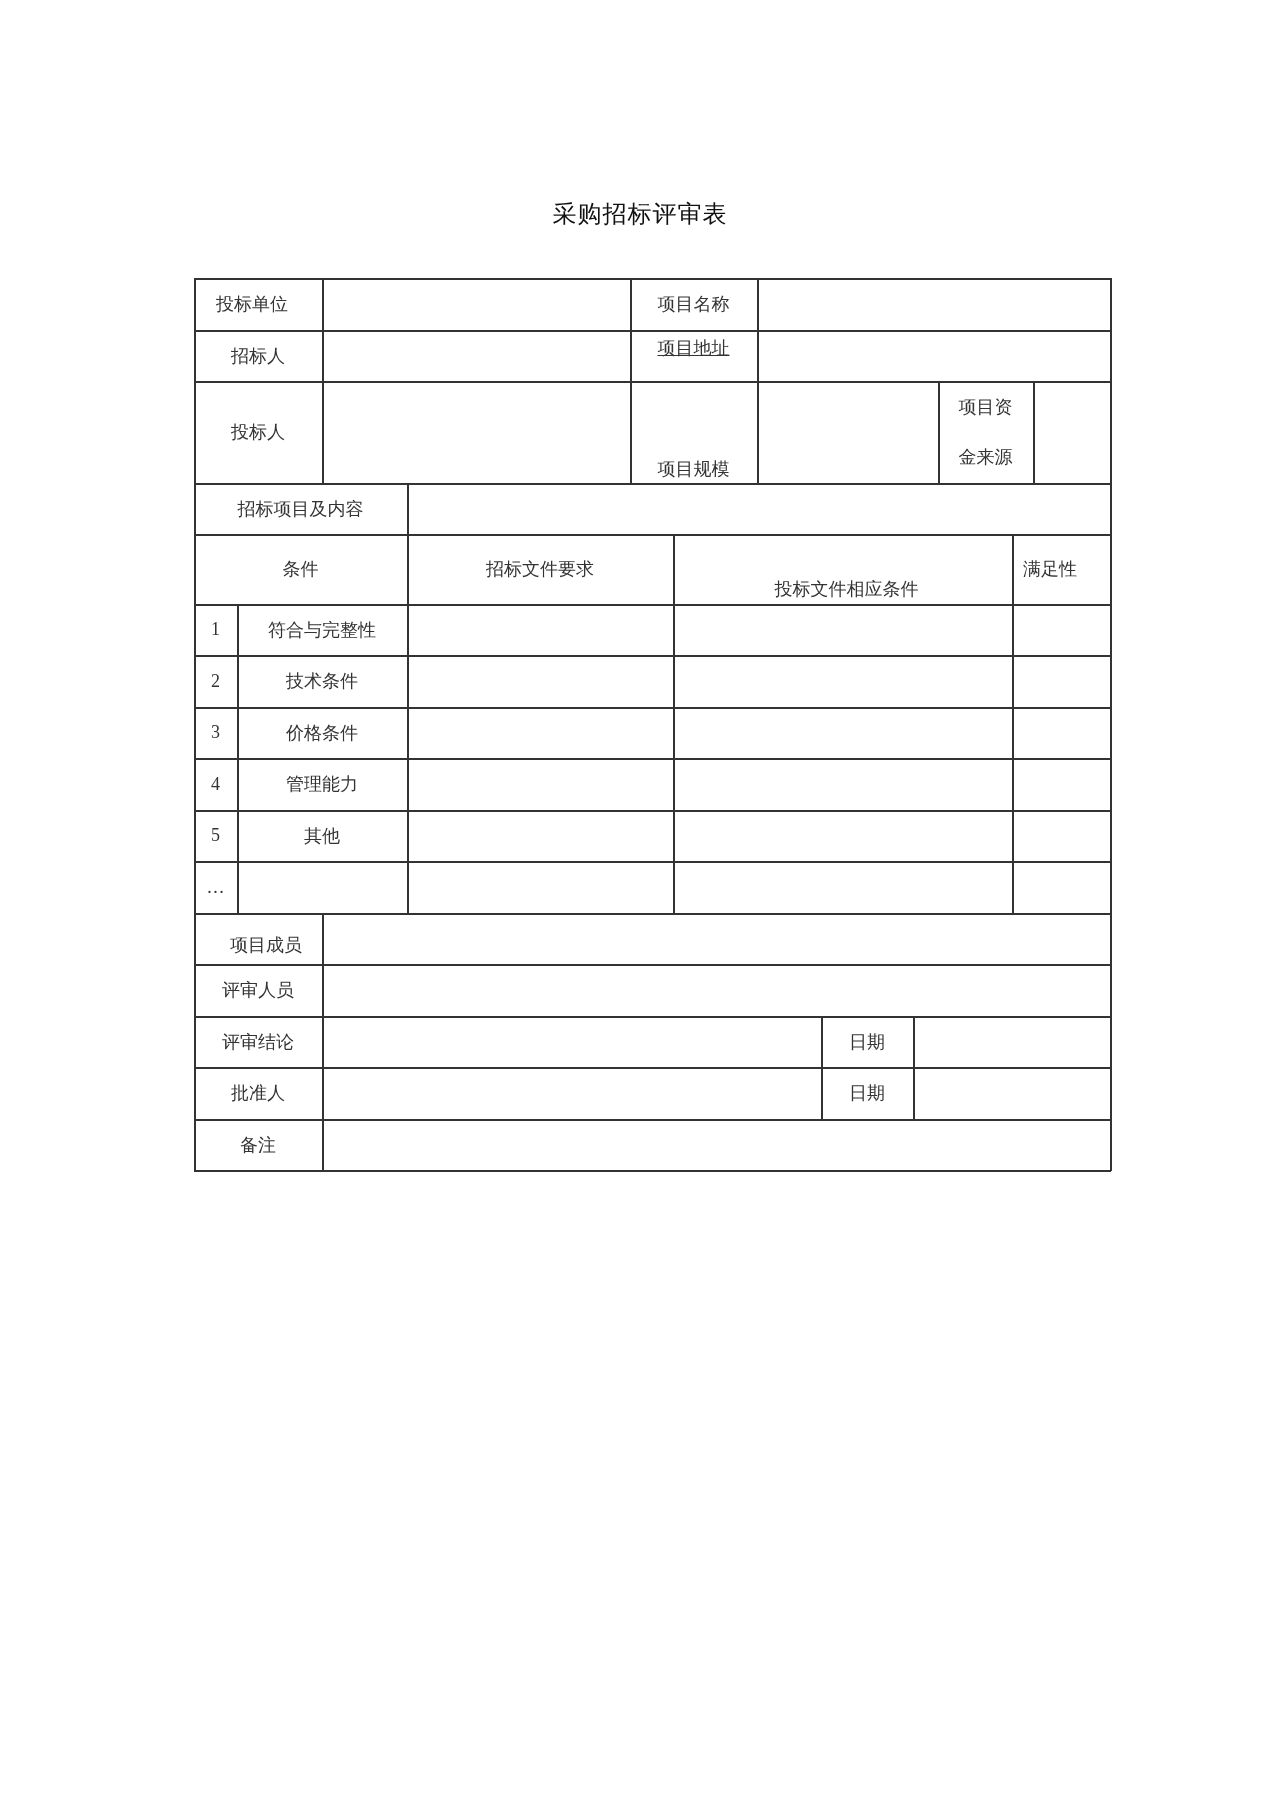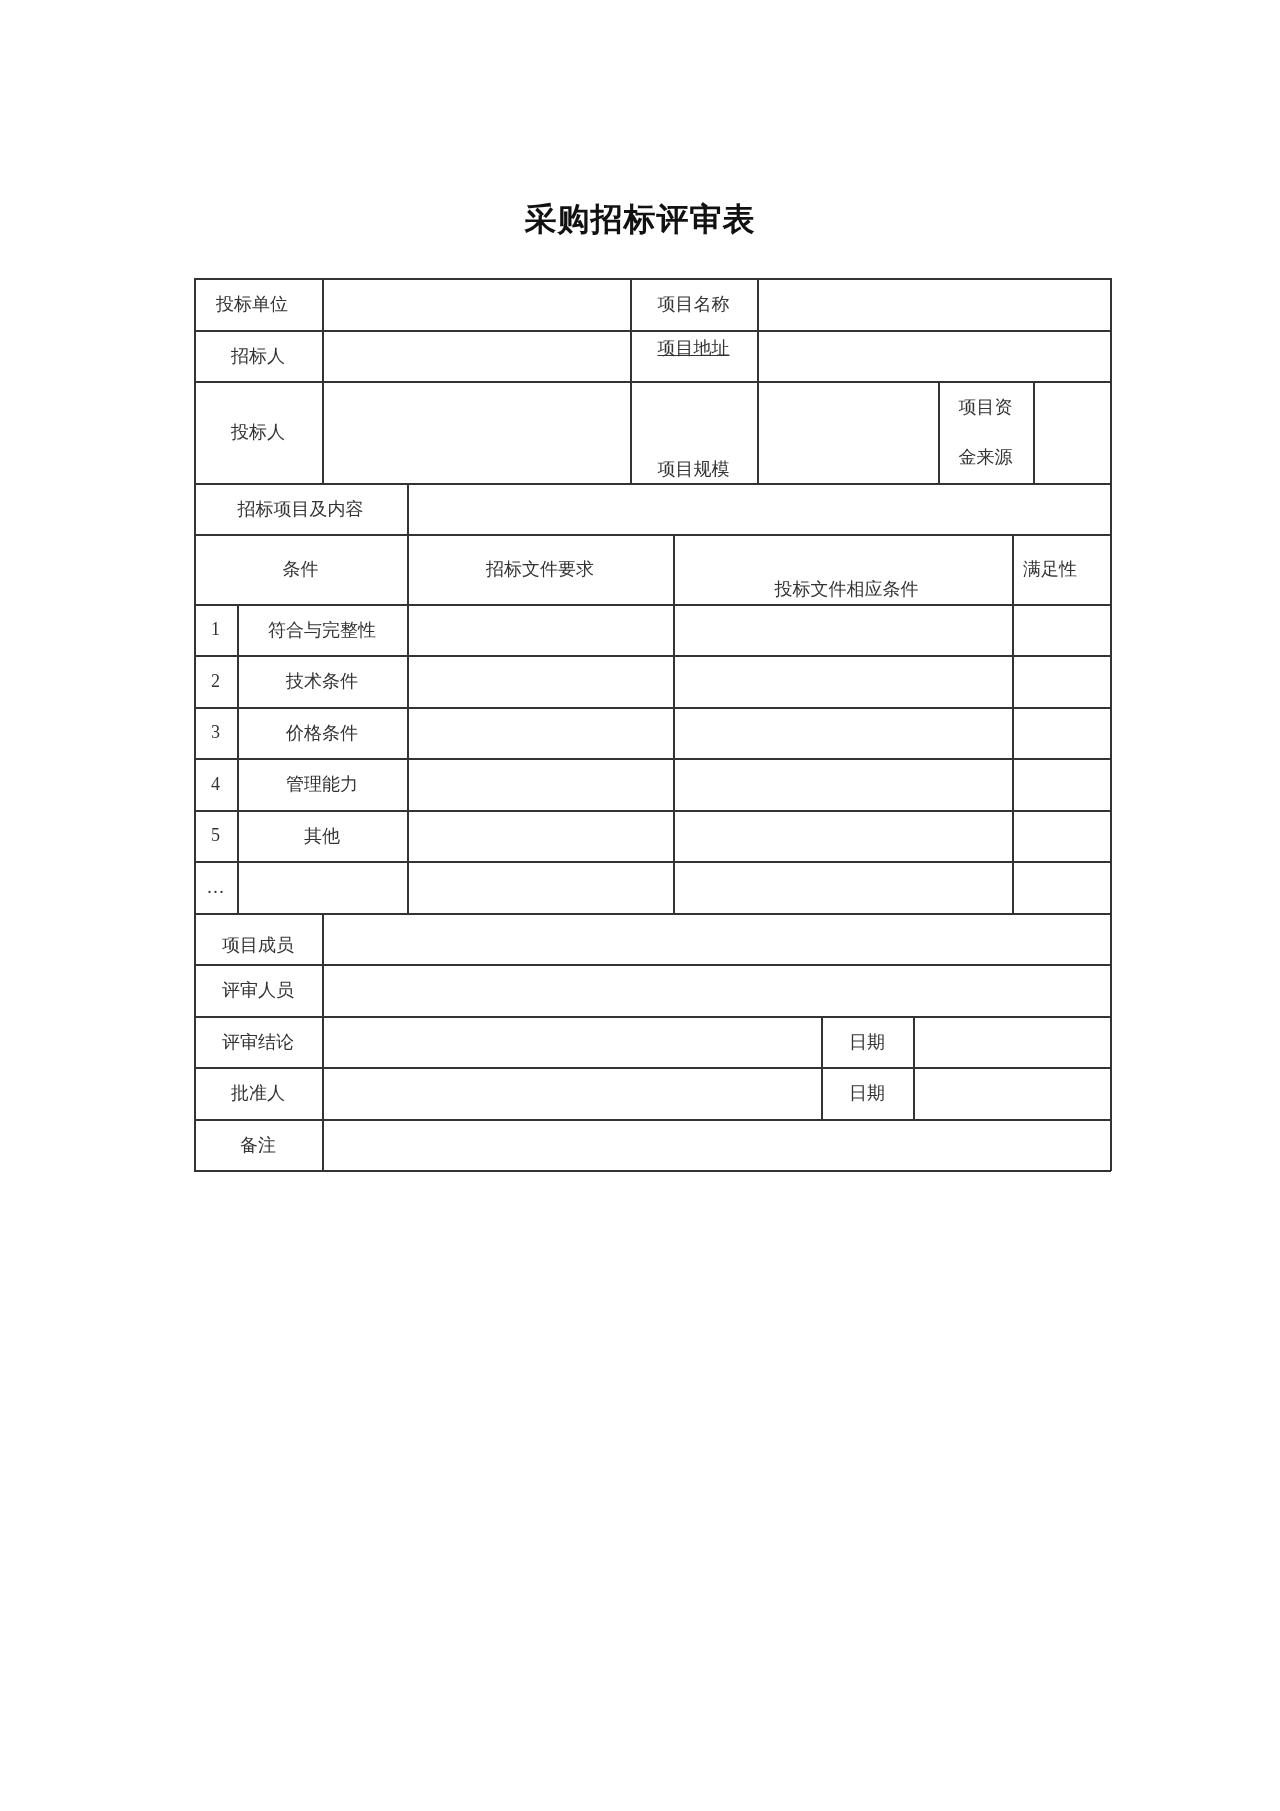--- a/index.html
+++ b/index.html
@@ -1,19 +1,19 @@
 <!DOCTYPE html>
 <html><head>
 <meta charset="utf-8">
 <style>
   html, body { margin:0; padding:0; background:#fff; }
   body { width:1280px; height:1811px; position:relative; overflow:hidden;
          font-family:"DejaVu Serif","Liberation Serif",serif; color:#2a2a2a; }
   .title { position:absolute; left:0; width:1280px; top:198px; text-align:center;
-           font-size:32px; color:#111; letter-spacing:1px;font-weight:bold; }
+           font-size:24px; color:#111; letter-spacing:1px; }
   .ln { position:absolute; background:#333; }
   .h { height:1.5px; }
   .v { width:1.5px; }
   .cell { position:absolute; display:flex; align-items:center; justify-content:center;
           font-size:18px; color:#333; text-align:center; box-sizing:border-box; }
   .cell.two { flex-direction:column; line-height:50px; }
   .num { font-family:"Liberation Serif",serif; font-size:18px; }
 </style>
 </head>
 <body>
@@ -123,21 +123,21 @@
     <div class="cell" style="left:1012px;top:810px;width:98px;height:51px;"></div>
   </div>
   <div>
     <div class="cell num" style="left:194px;top:861px;width:43px;height:52px;">…</div>
     <div class="cell" style="left:237px;top:861px;width:170px;height:52px;"></div>
     <div class="cell" style="left:407px;top:861px;width:266px;height:52px;"></div>
     <div class="cell" style="left:673px;top:861px;width:339px;height:52px;"></div>
     <div class="cell" style="left:1012px;top:861px;width:98px;height:52px;"></div>
   </div>
 
-  <div class="cell" style="left:194px;top:913px;width:128px;height:63px;">项目成员</div>
+  <div class="cell" style="left:202px;top:913px;width:128px;height:63px;">项目成员</div>
   <div class="cell" style="left:322px;top:913px;width:788px;height:51px;"></div>
 
   <div class="cell" style="left:194px;top:964px;width:128px;height:52px;">评审人员</div>
   <div class="cell" style="left:322px;top:964px;width:788px;height:52px;"></div>
 
   <div class="cell" style="left:194px;top:1016px;width:128px;height:51px;">评审结论</div>
   <div class="cell" style="left:322px;top:1016px;width:499px;height:51px;"></div>
   <div class="cell" style="left:821px;top:1016px;width:92px;height:51px;">日期</div>
   <div class="cell" style="left:913px;top:1016px;width:197px;height:51px;"></div>
 

